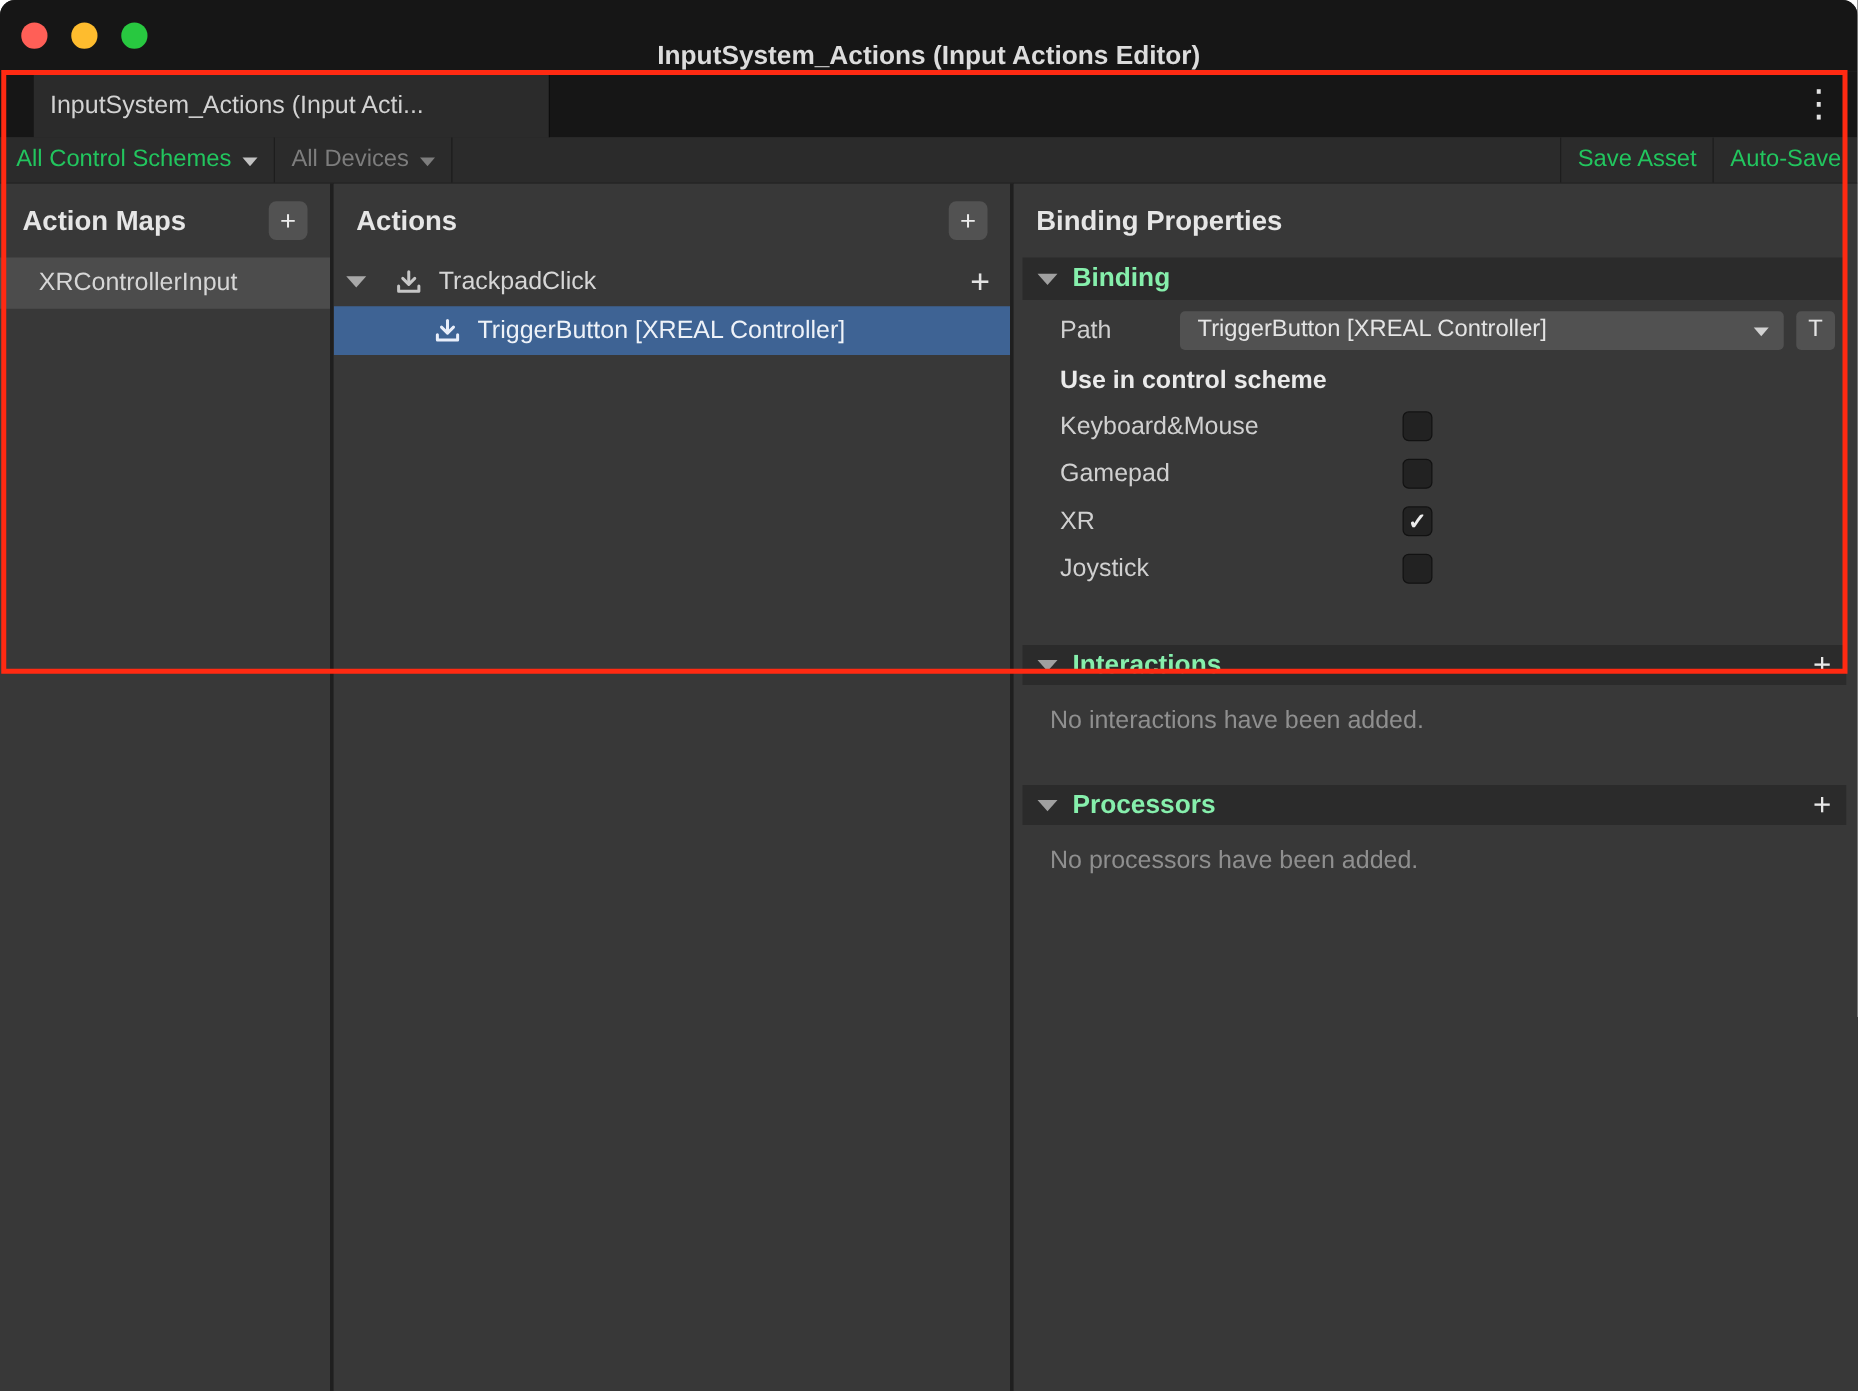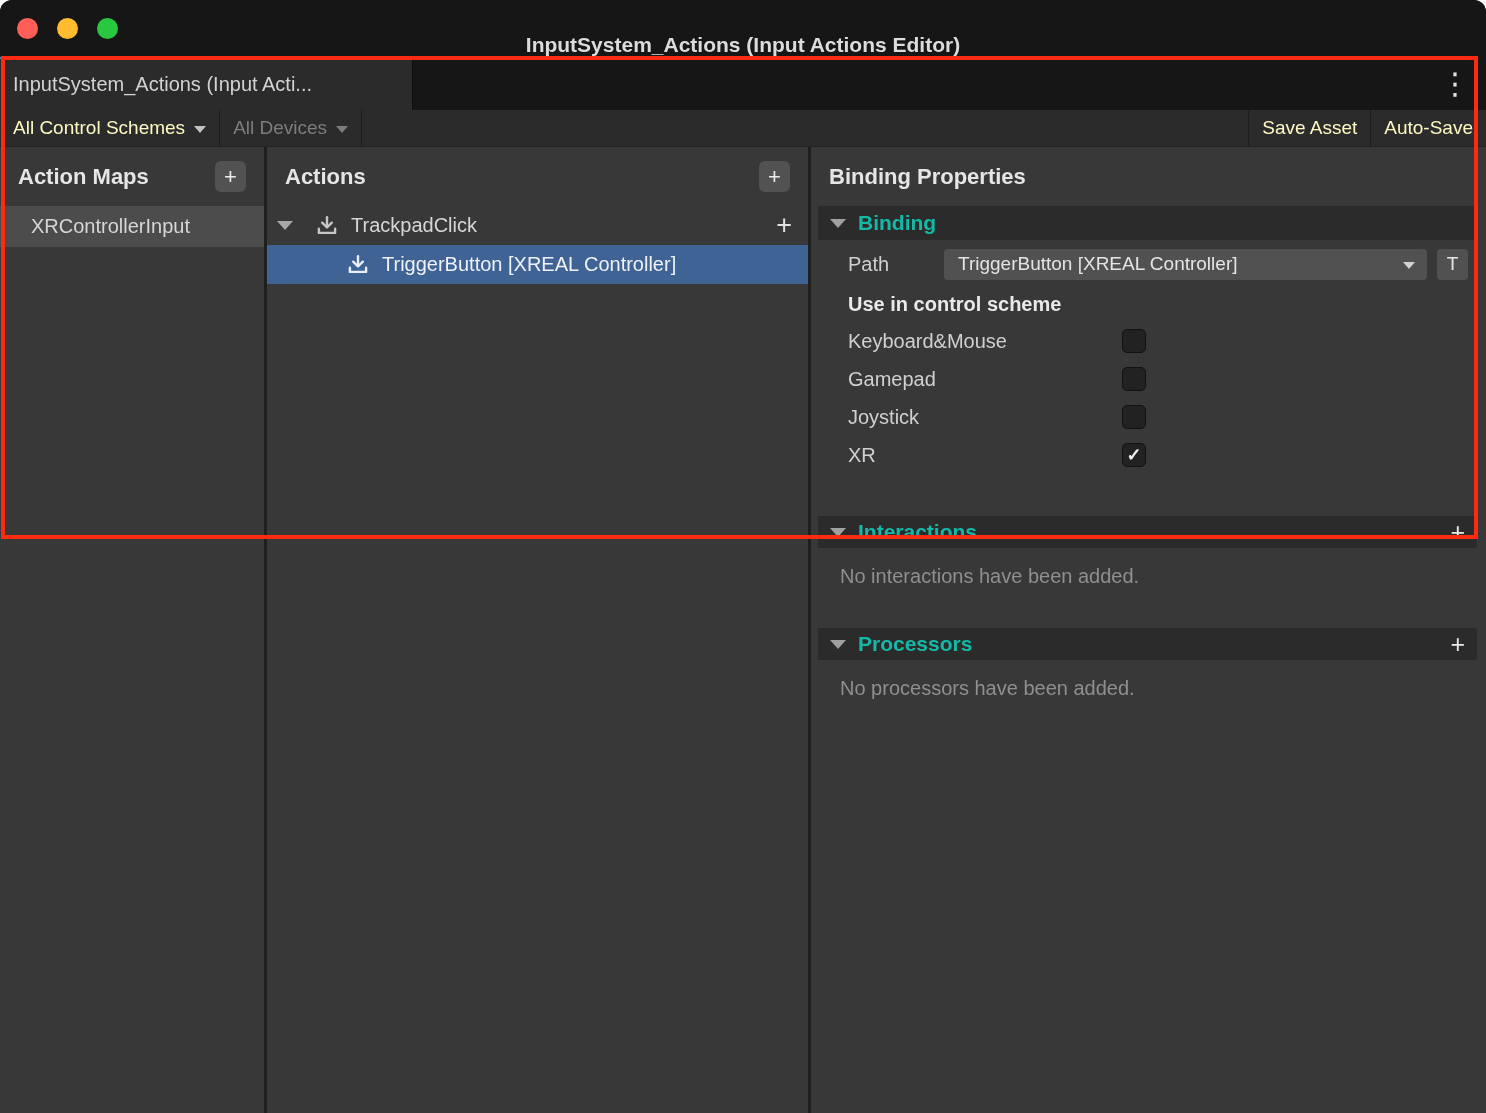--- a/index.html
+++ b/index.html
@@ -30,21 +30,21 @@
   .tl { width: 21px; height: 21px; border-radius: 50%; display: inline-block; }
   .tl.red    { background: #ff5f57; }
   .tl.yellow { background: #febc2e; }
   .tl.green  { background: #28c840; }
   .title { color: #dcdcdc; font-size: 21px; font-weight: 700; }
 
   
   .tabbar {
     position: absolute; top: 57px; left: 0; width: 100%; height: 53px;
     background: #161616;
-    display: flex; align-items: stretch;
+    display: flex; align-items: stretch; padding-left: 27px;
   }
   .tab {
     width: 413px;
     background: #2b2b2b;
     border-top: 2px solid #5b7ba4;
     border-right: 1px solid #0d0d0d;
     display: flex; align-items: center;
     padding-left: 13px;
     color: #d2d2d2; font-size: 20px;
   }
@@ -58,21 +58,21 @@
   
   .toolbar {
     position: absolute; top: 110px; left: 0; width: 100%; height: 37px;
     background: #2b2b2b;
     border-bottom: 1px solid #222222;
     display: flex; align-items: stretch;
   }
   .tb-item {
     display: flex; align-items: center; gap: 9px;
     padding: 0 13px;
-    color: #fef9c3; font-size: 19px; white-space: nowrap;
+    color: #22c55e; font-size: 19px; white-space: nowrap;
   }
   .tb-item.disabled { color: #7d7d7d; }
   .caret {
     width: 0; height: 0;
     border-left: 6px solid transparent; border-right: 6px solid transparent;
     border-top: 7px solid #c2c2c2; margin-top: 2px;
   }
   .disabled .caret { border-top-color: #7d7d7d; }
   .tb-sep { width: 1px; background: #1d1d1d; }
   .tb-spacer { flex: 1; }
@@ -126,21 +126,21 @@
   .sec-header {
     height: 34px; background: #2b2b2b;
     display: flex; align-items: center;
     margin: 0 9px 0 7px; padding: 0 12px;
   }
   .sec-tri {
     width: 0; height: 0;
     border-left: 8px solid transparent; border-right: 8px solid transparent;
     border-top: 9px solid #a0a0a0; margin-right: 12px;
   }
-  .sec-title { color: #14b8a6; font-size: 21px; font-weight: 700; }
+  .sec-title { color: #86efac; font-size: 21px; font-weight: 700; }
   .sec-add { margin-left: auto; color: #e8e8e8; font-size: 25px; line-height: 1; }
   .sec-header.interactions { margin-top: 42px; height: 32px; }
   .sec-header.processors { margin-top: 40px; height: 32px; }
 
   .path-row { display: flex; align-items: center; margin-top: 8px; padding-left: 37px; height: 32px; }
   .prop-label { color: #d0d0d0; font-size: 20px; width: 96px; flex: none; }
   .path-dropdown {
     flex: 1; height: 31px;
     background: #515151; border-radius: 4px;
     display: flex; align-items: center;
@@ -293,26 +293,26 @@
 
       <div class="scheme-row">
         <span class="scheme-label">Keyboard&amp;Mouse</span>
         <span class="checkbox"></span>
       </div>
       <div class="scheme-row">
         <span class="scheme-label">Gamepad</span>
         <span class="checkbox"></span>
       </div>
       <div class="scheme-row">
+        <span class="scheme-label">XR</span>
+        <span class="checkbox checked"></span>
+      </div>
+      <div class="scheme-row">
         <span class="scheme-label">Joystick</span>
         <span class="checkbox"></span>
-      </div>
-      <div class="scheme-row">
-        <span class="scheme-label">XR</span>
-        <span class="checkbox checked"></span>
       </div>
 
       <div class="sec-header interactions">
         <span class="sec-tri"></span>
         <span class="sec-title">Interactions</span>
         <span class="sec-add">+</span>
       </div>
       <div class="empty-text">No interactions have been added.</div>
 
       <div class="sec-header processors">

